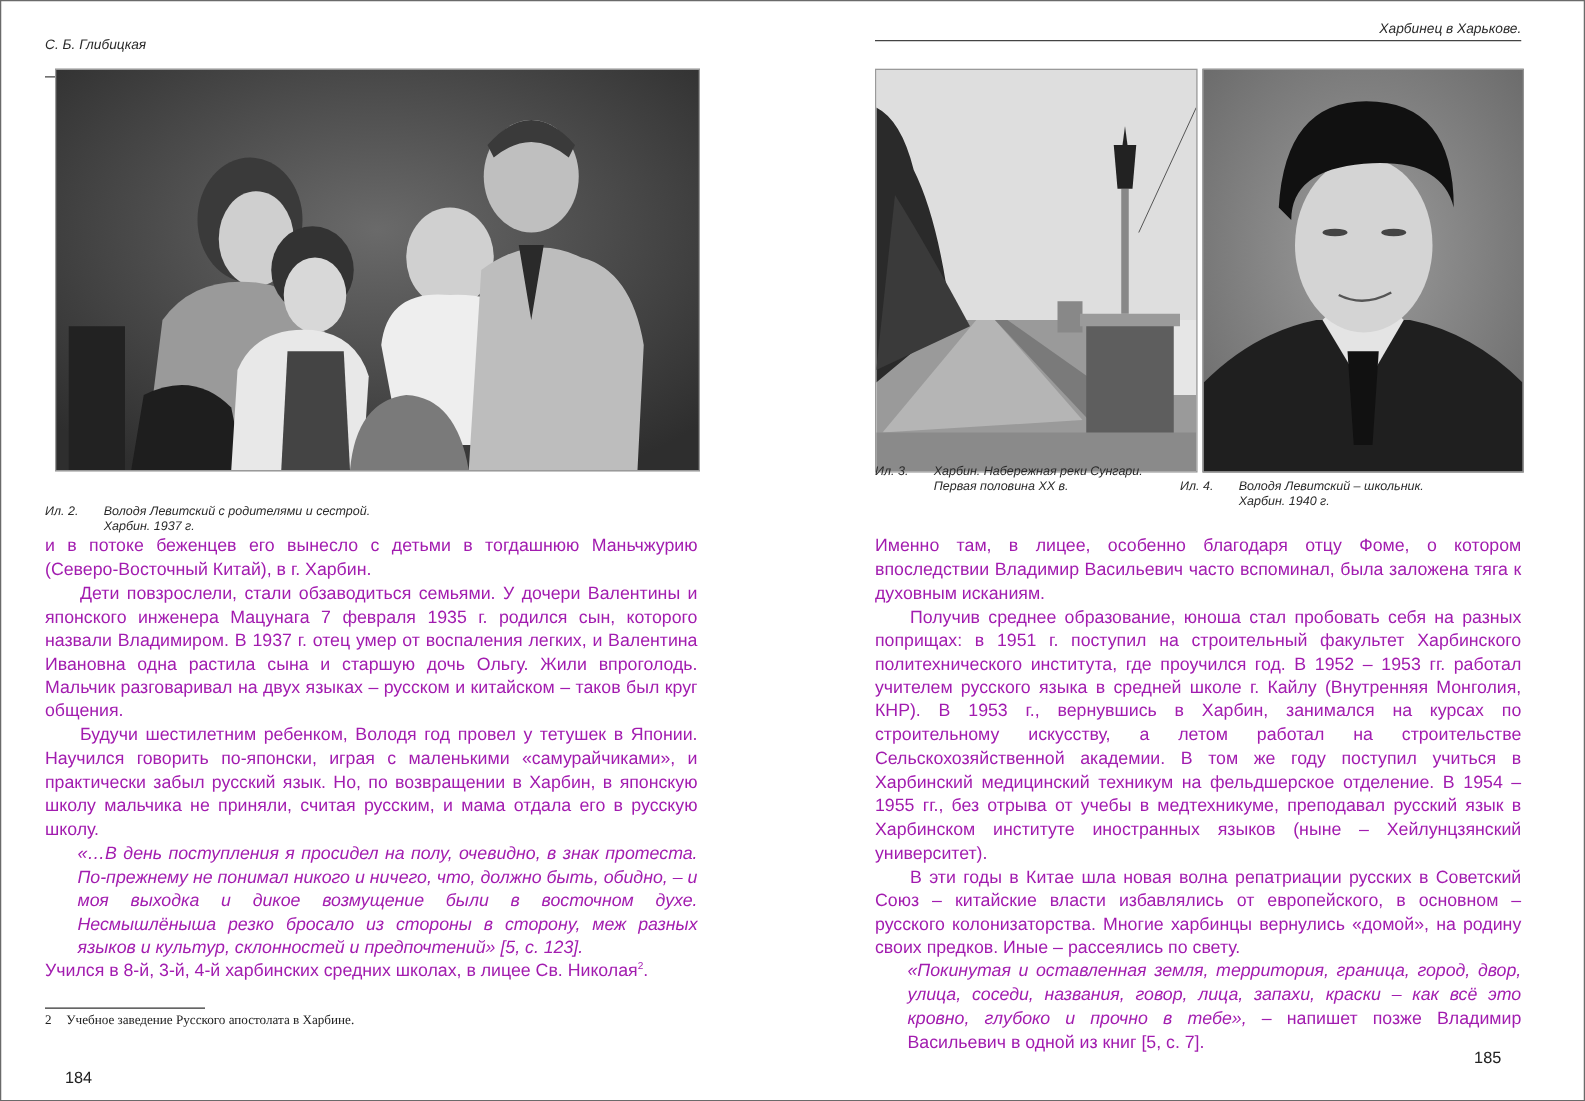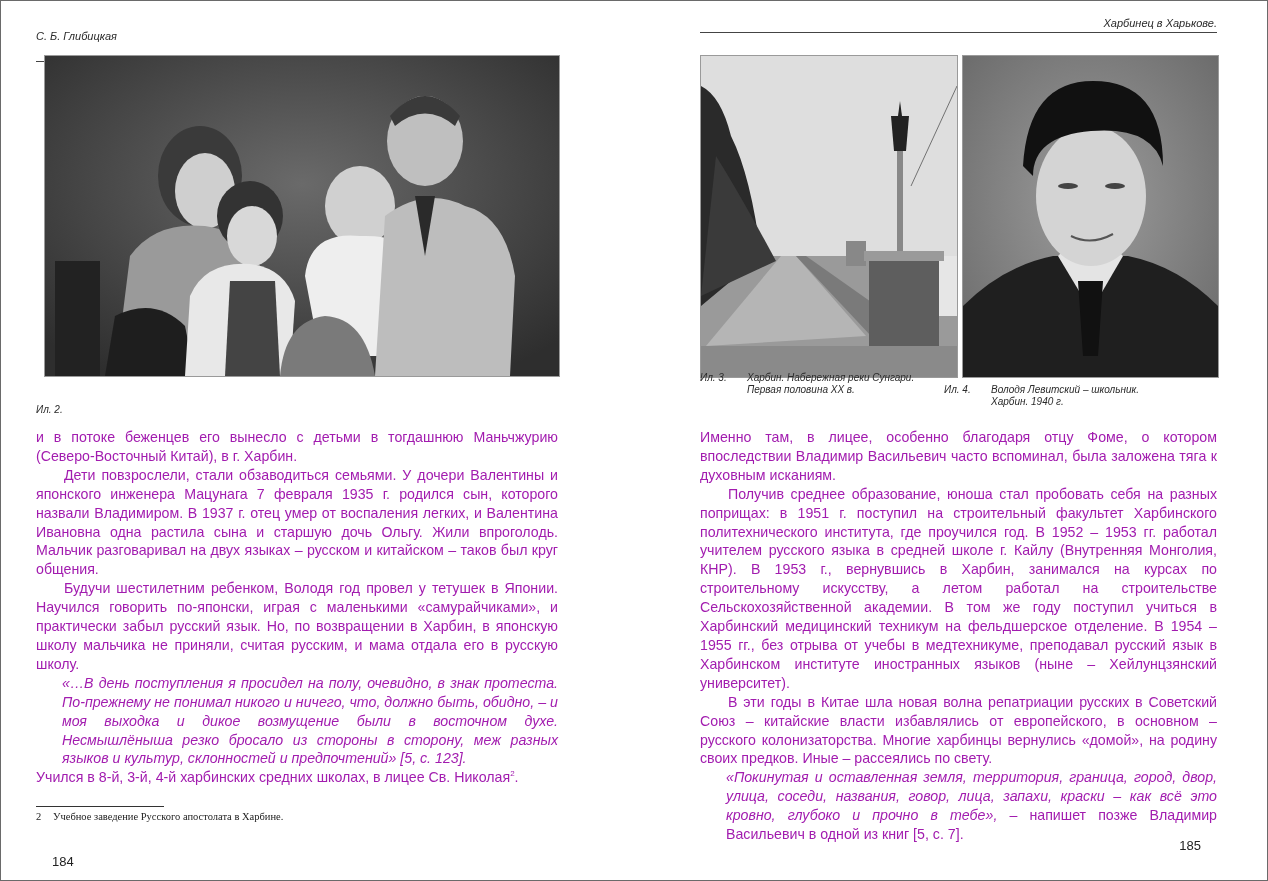--- a/index.html
+++ b/index.html
@@ -91,20 +91,22 @@
 
       <ellipse cx="380" cy="85" rx="38" ry="45" fill="#bfbfbf"></ellipse>
       <path d="M345 60 Q380 20 415 60 L410 70 Q380 45 350 70 Z" fill="#3a3a3a"></path>
       <path d="M330 320 L340 160 Q380 130 420 150 Q460 160 470 220 L465 320 Z" fill="#bdbdbd"></path>
       <path d="M370 140 L380 200 L390 140 Z" fill="#2a2a2a"></path>
     </svg>
   </div>
 
   <div class="caption" style="left:0; top:404px; width:360px;">
     <span class="num">Ил. 2.</span>
+    <span class="txt">Володя Левитский с родителями и сестрой.
+Харбин. 1937 г.</span>
   </div>
 
   <div class="body-text" style="left:0; top:428px; width:522px;">
     <p>и в потоке беженцев его вынесло с детьми в тогдашнюю Маньчжурию (Северо-Восточный Китай), в г. Харбин.</p>
     <p class="indent">Дети повзрослели, стали обзаводиться семьями. У дочери Валентины и японского инженера Мацунага 7 февраля 1935 г. родился сын, которого назвали Владимиром. В 1937 г. отец умер от воспаления легких, и Валентина Ивановна одна растила сына и старшую дочь Ольгу. Жили впроголодь. Мальчик разговаривал на двух языках – русском и китайском – таков был круг общения.</p>
     <p class="indent">Будучи шестилетним ребенком, Володя год провел у тетушек в Японии. Научился говорить по-японски, играя с маленькими «самурайчиками», и практически забыл русский язык. Но, по возвращении в Харбин, в японскую школу мальчика не приняли, считая русским, и мама отдала его в русскую школу.</p>
     <p class="quote">«…В день поступления я просидел на полу, очевидно, в знак протеста. По-прежнему не понимал никого и ничего, что, должно быть, обидно, – и моя выходка и дикое возмущение были в восточном духе. Несмышлёныша резко бросало из стороны в сторону, меж разных языков и культур, склонностей и предпочтений» [5, с. 123].</p>
     <p><span>Учился в 8-й, 3-й, 4-й харбинских средних школах, в лицее Св. Николая</span><sup>2</sup>.</p>
   </div>
 

